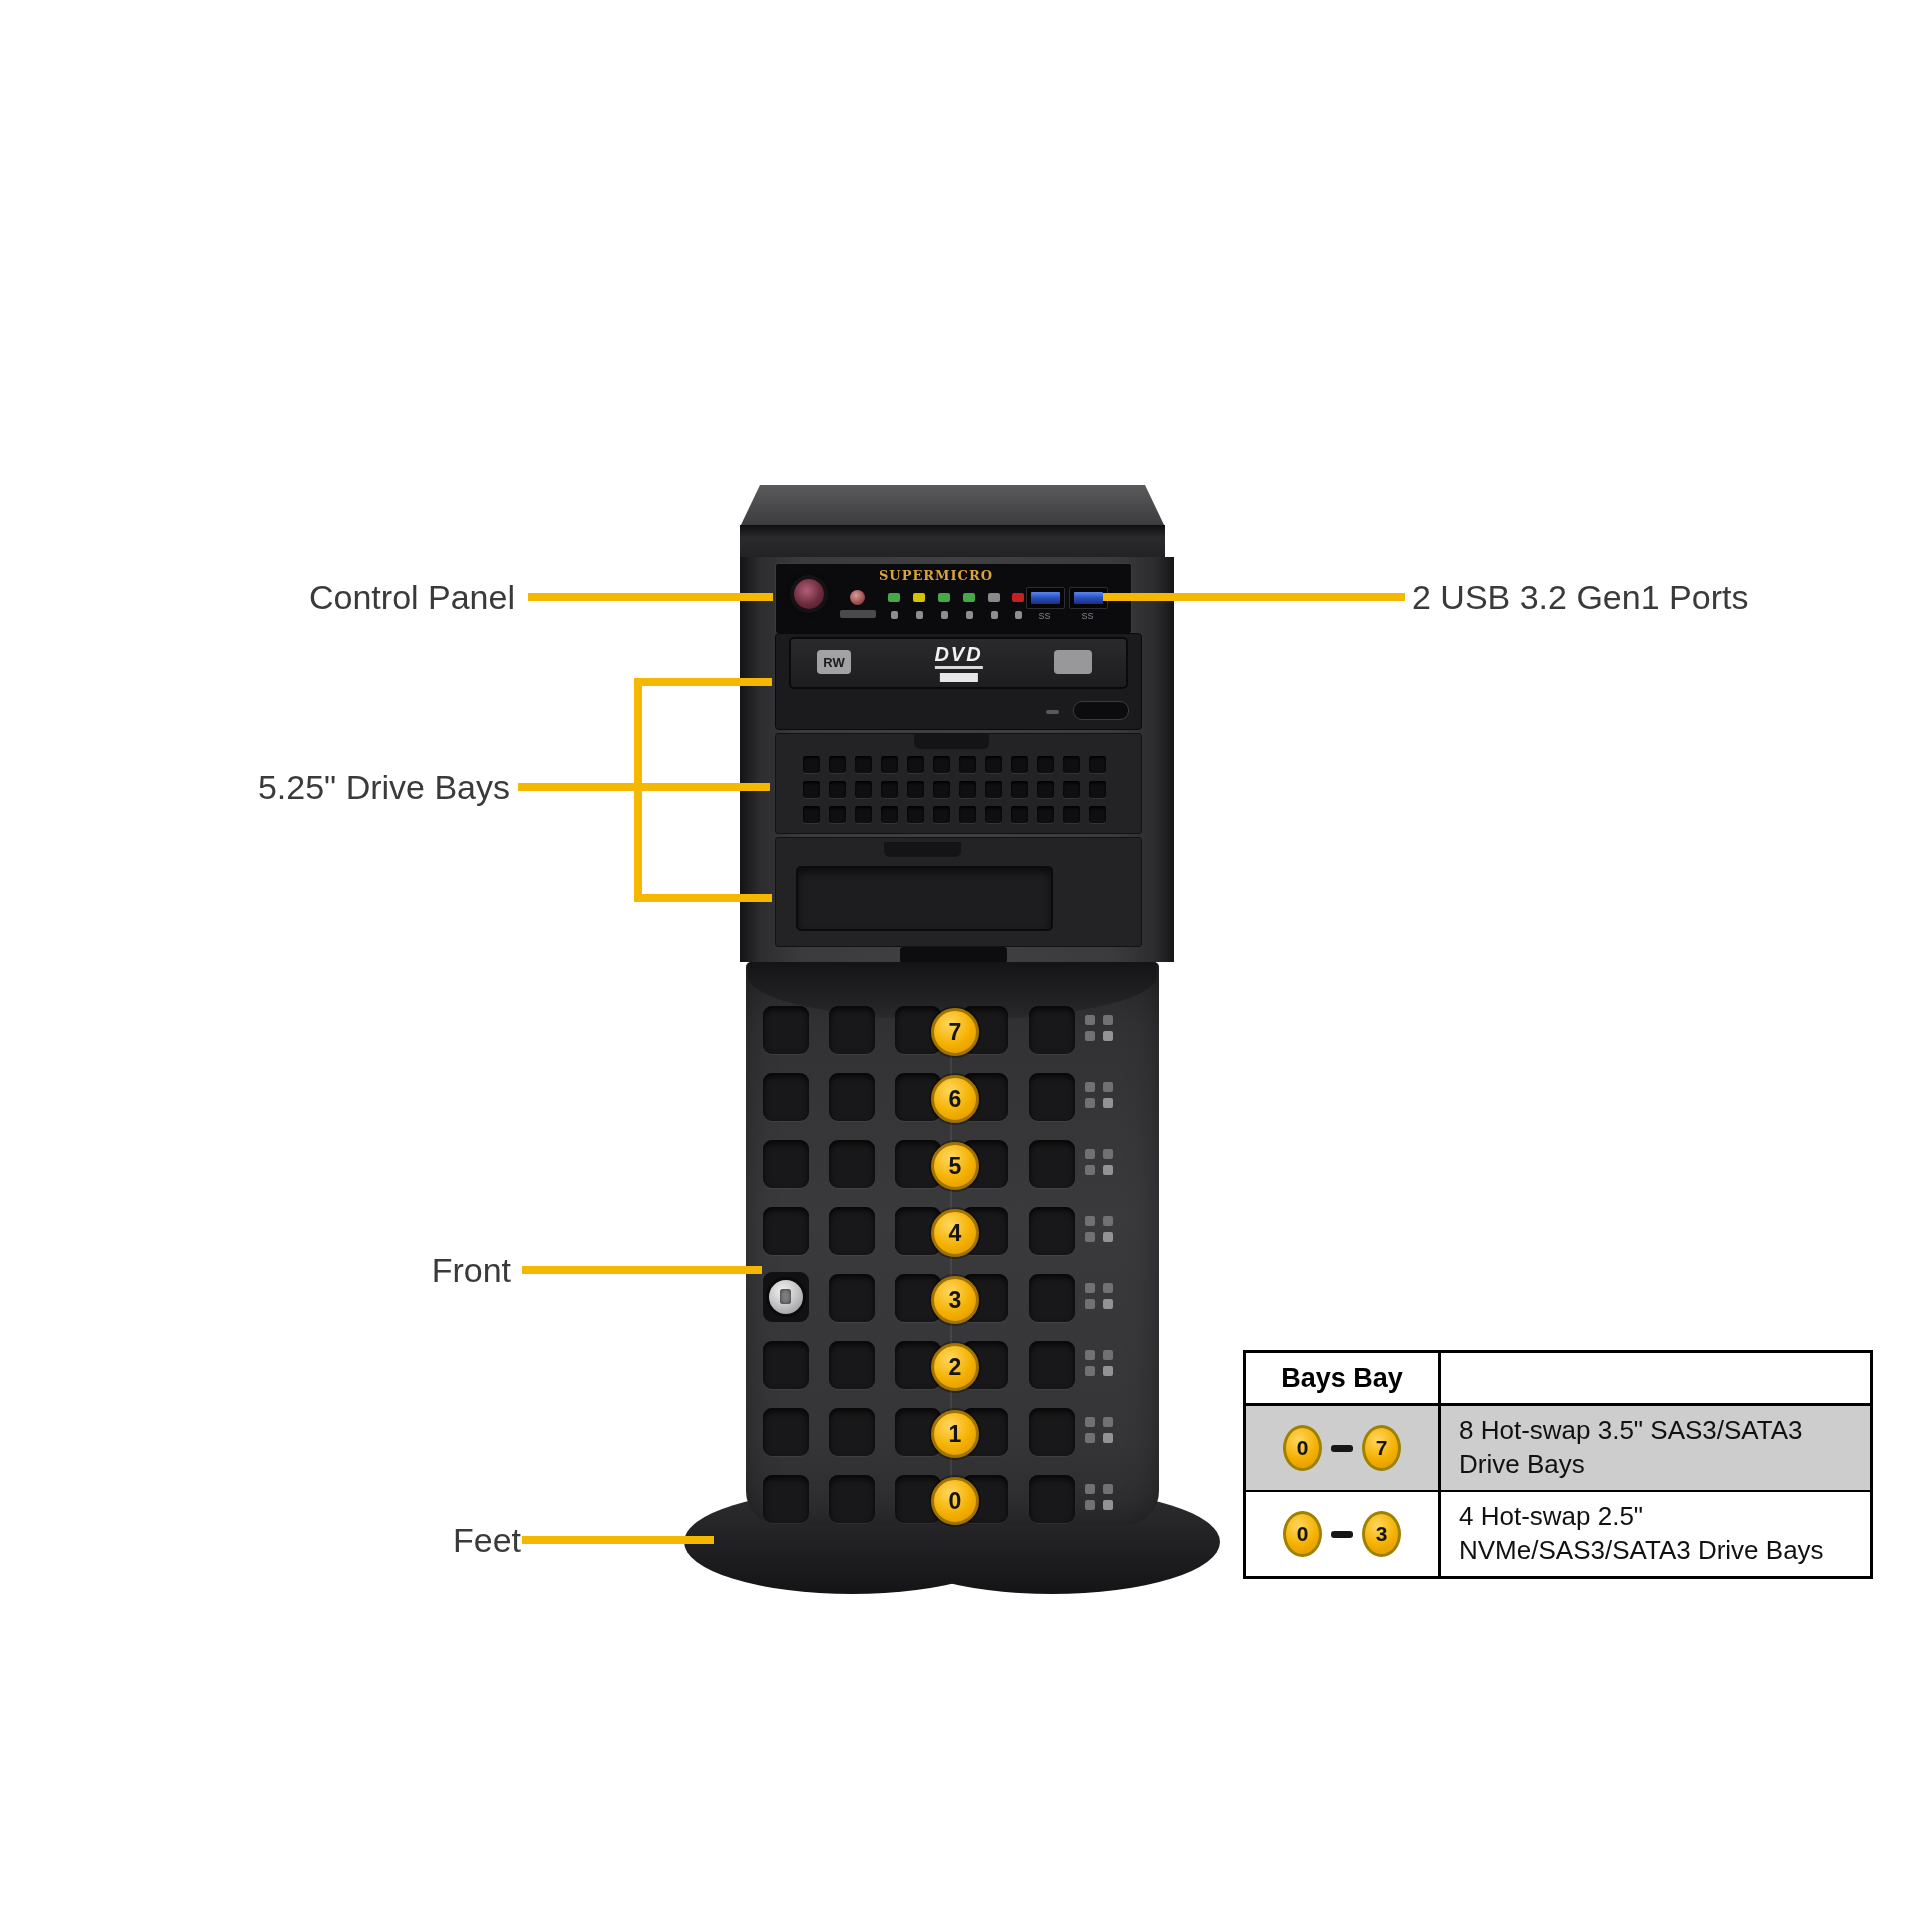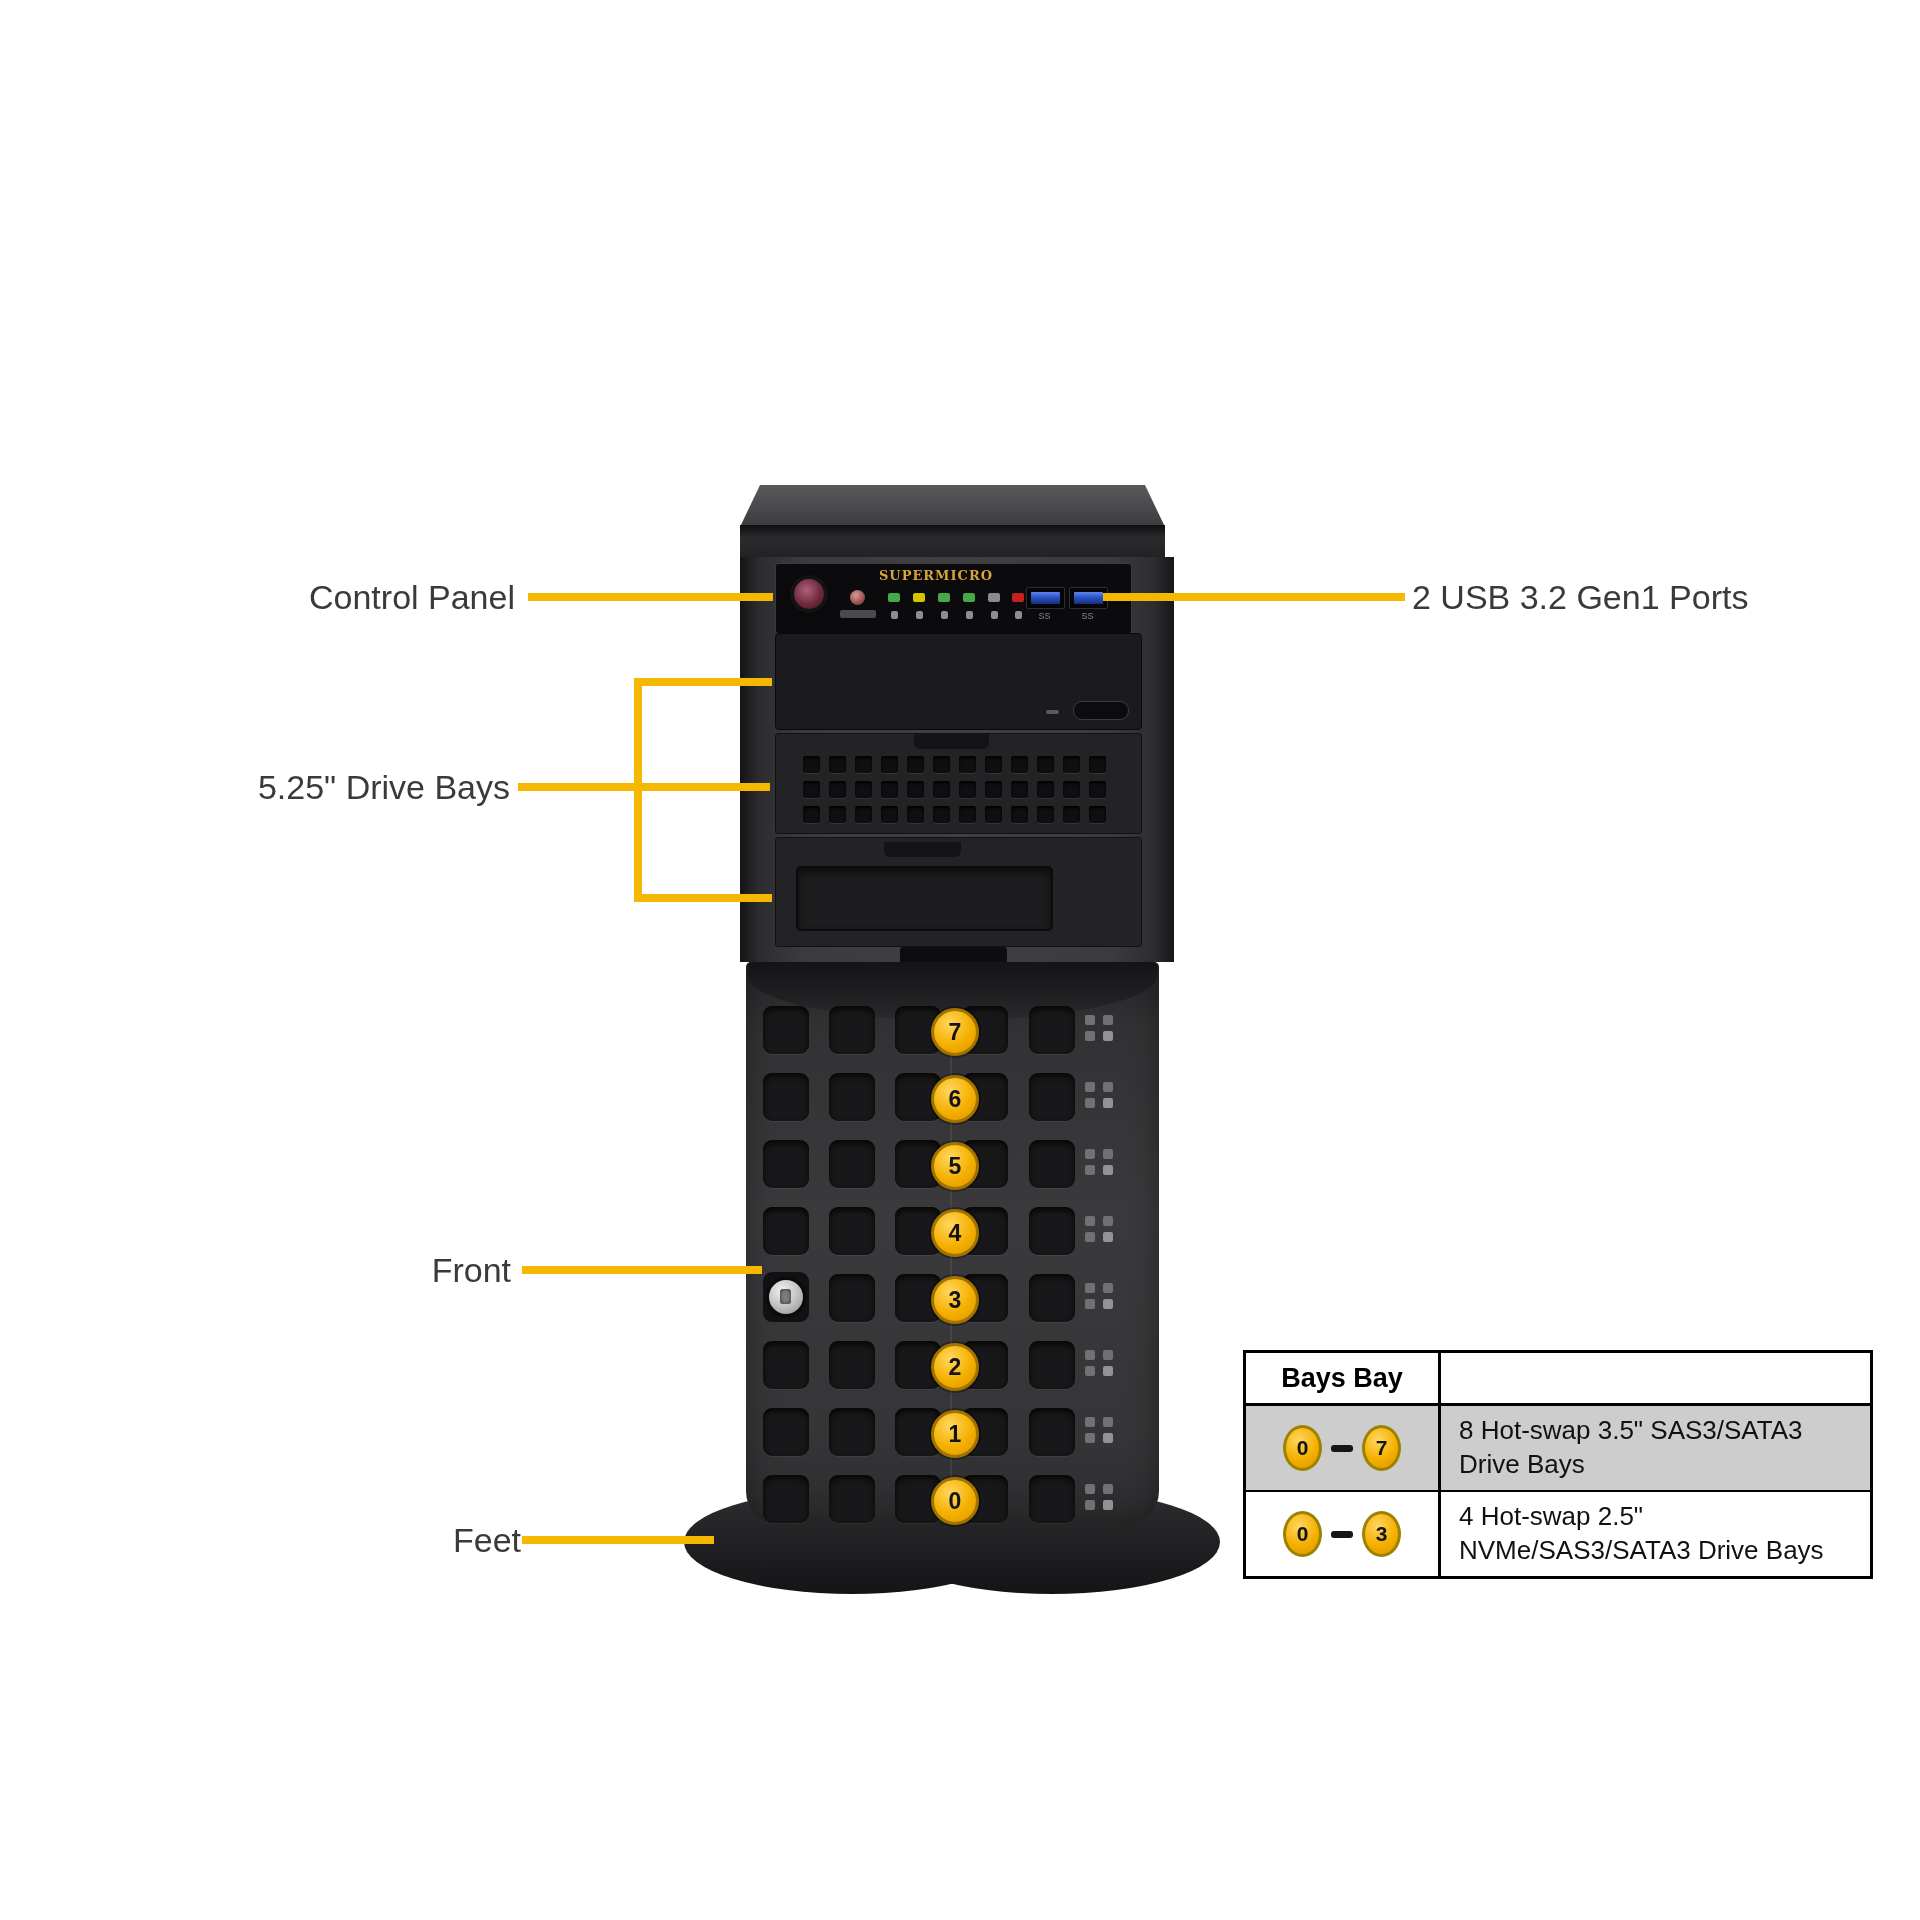--- a/index.html
+++ b/index.html
@@ -196,20 +196,29 @@
             <i></i>
           </div>
         <div class="usb-port" style="left:293px;">
             <i></i>
           </div>
         <div class="usb-label" style="left:250px;">SS</div>
         <div class="usb-label" style="left:293px;">SS</div>
       </div>
 
       <div class="dvd-bay">
+        <div class="dvd-tray">
+          <div class="logo-rw">RW</div>
+          <div class="logo-dvd">
+            <span>DVD</span>
+            <div class="bar"></div>
+            <div class="tag"></div>
+          </div>
+          <div class="logo-disc"></div>
+        </div>
         <div class="dvd-led"></div>
         <div class="eject-btn"></div>
       </div>
 
       <div class="vent-bay">
         <div class="vent-notch"></div>
         <div id="vent-grid">
             <div class="vent" style="left:27px;top:22px;"></div>
             <div class="vent" style="left:53px;top:22px;"></div>
             <div class="vent" style="left:79px;top:22px;"></div>

